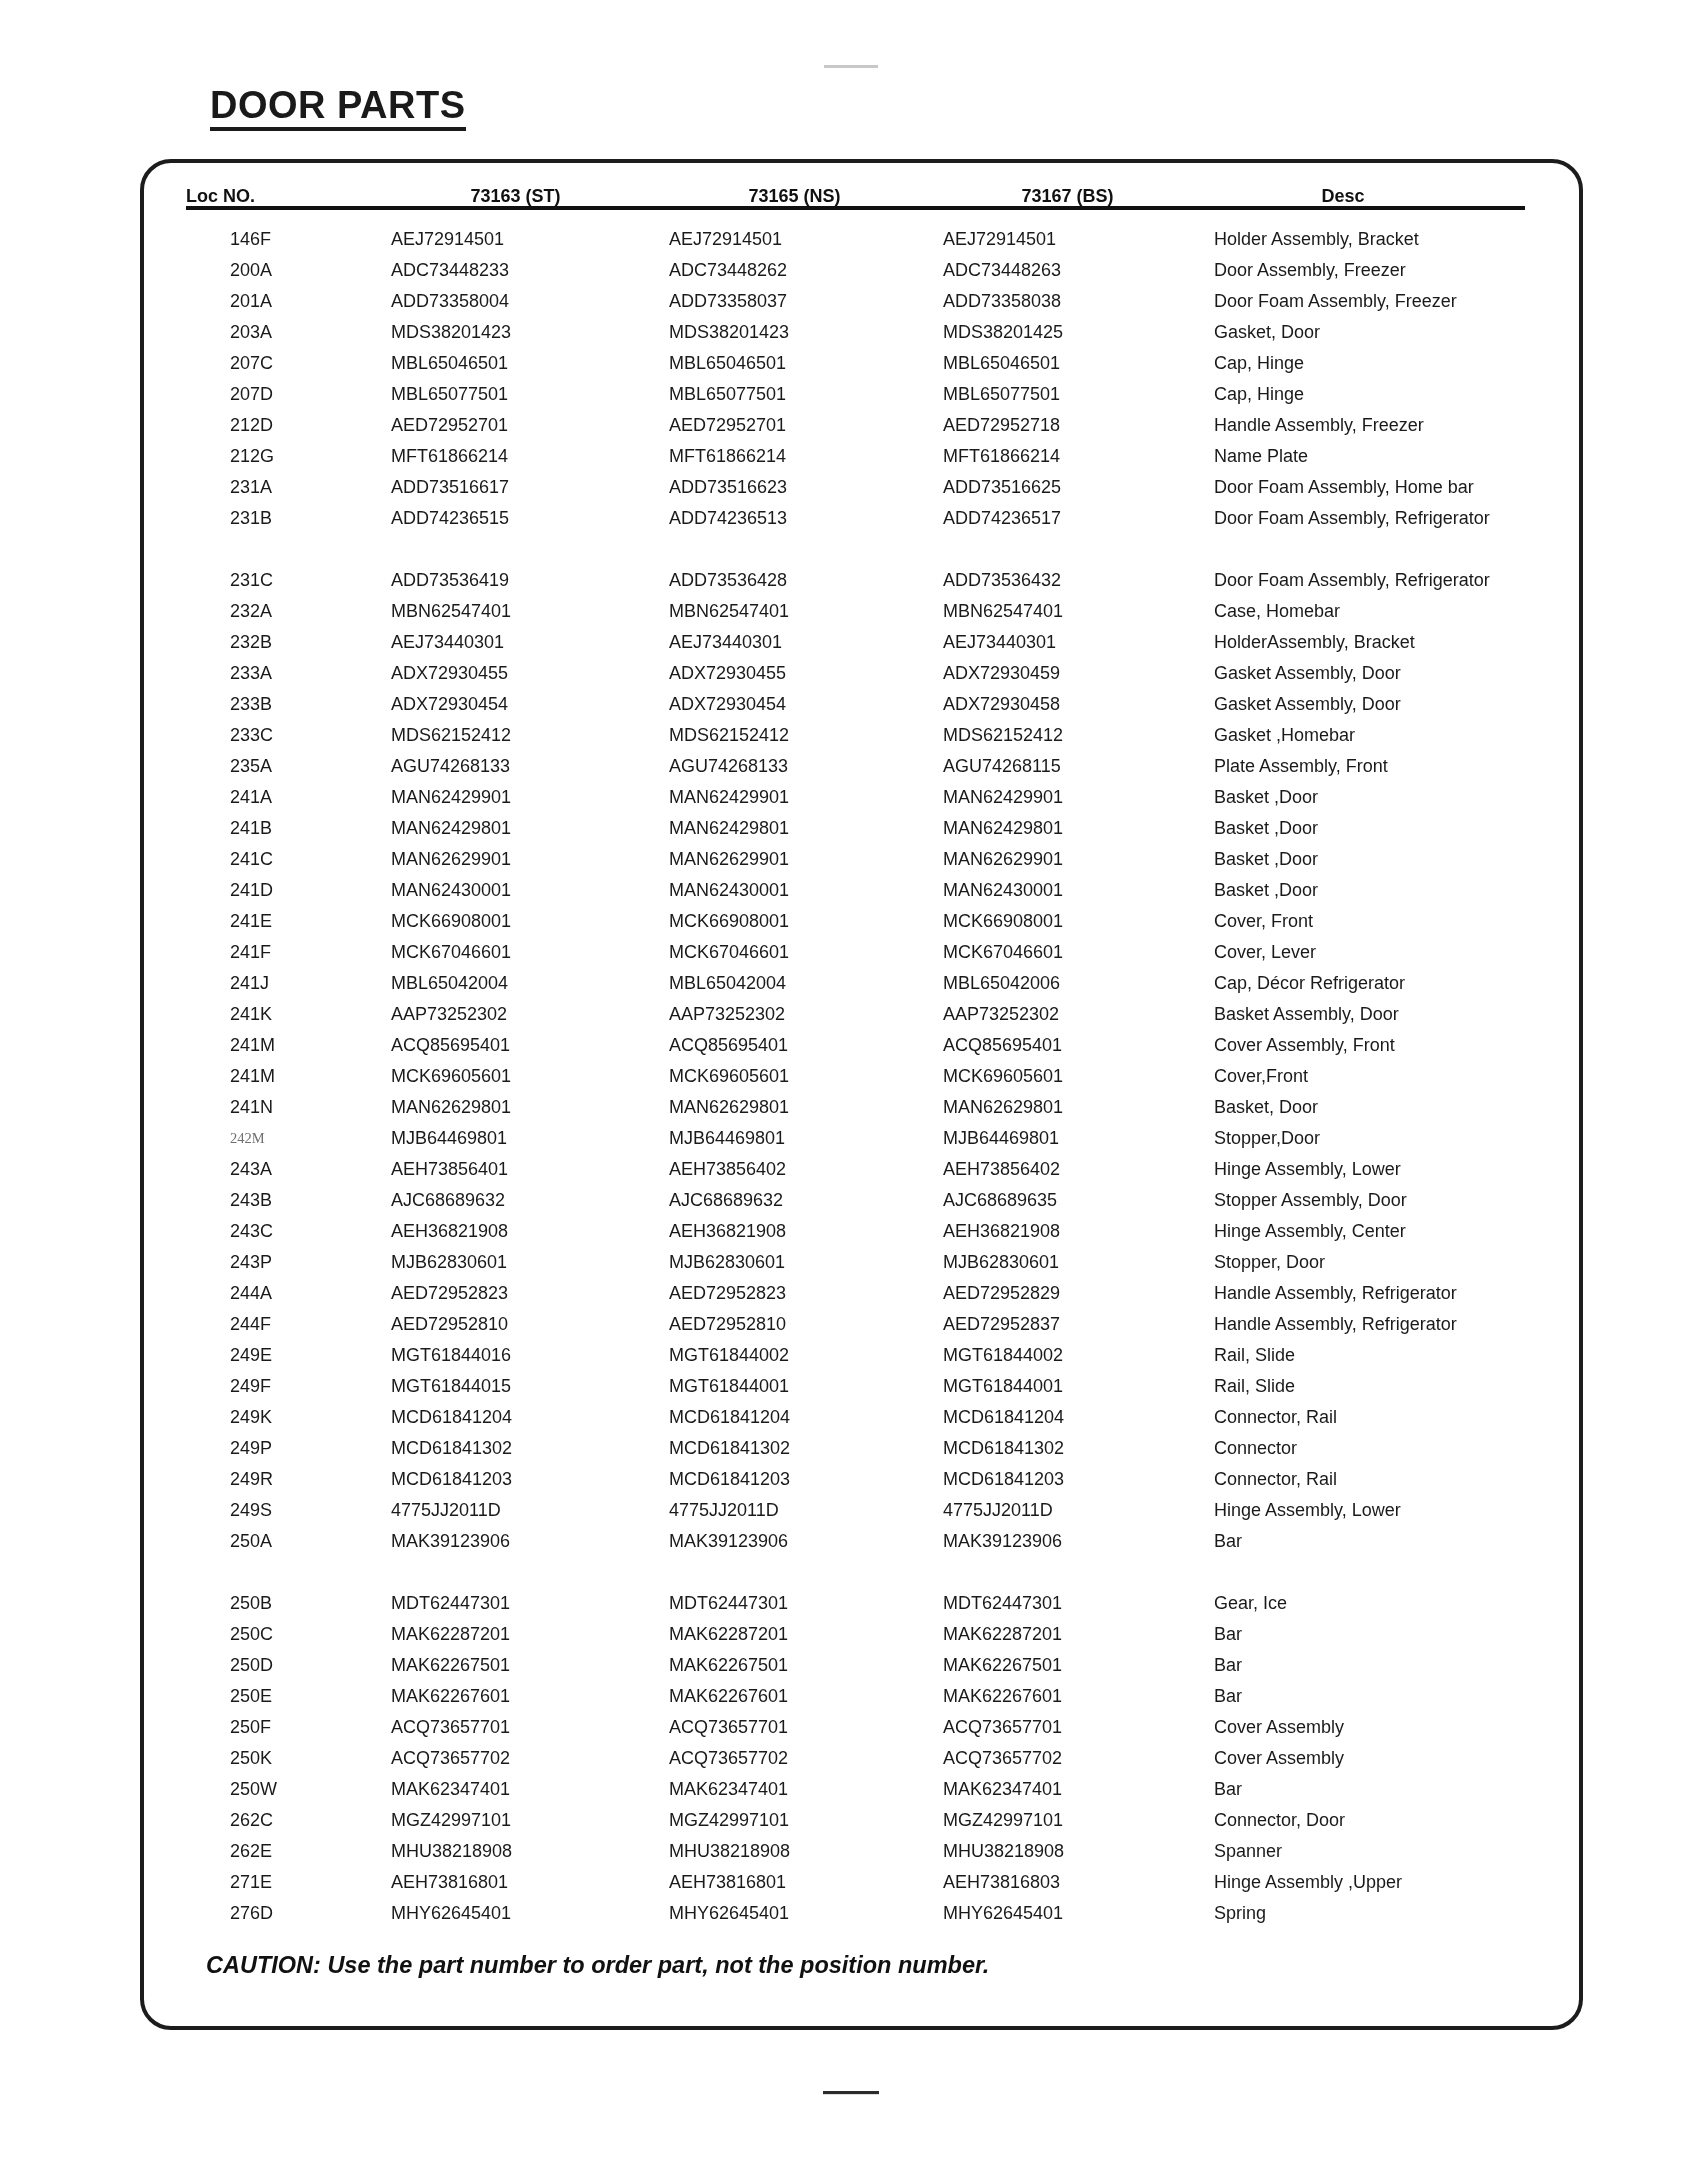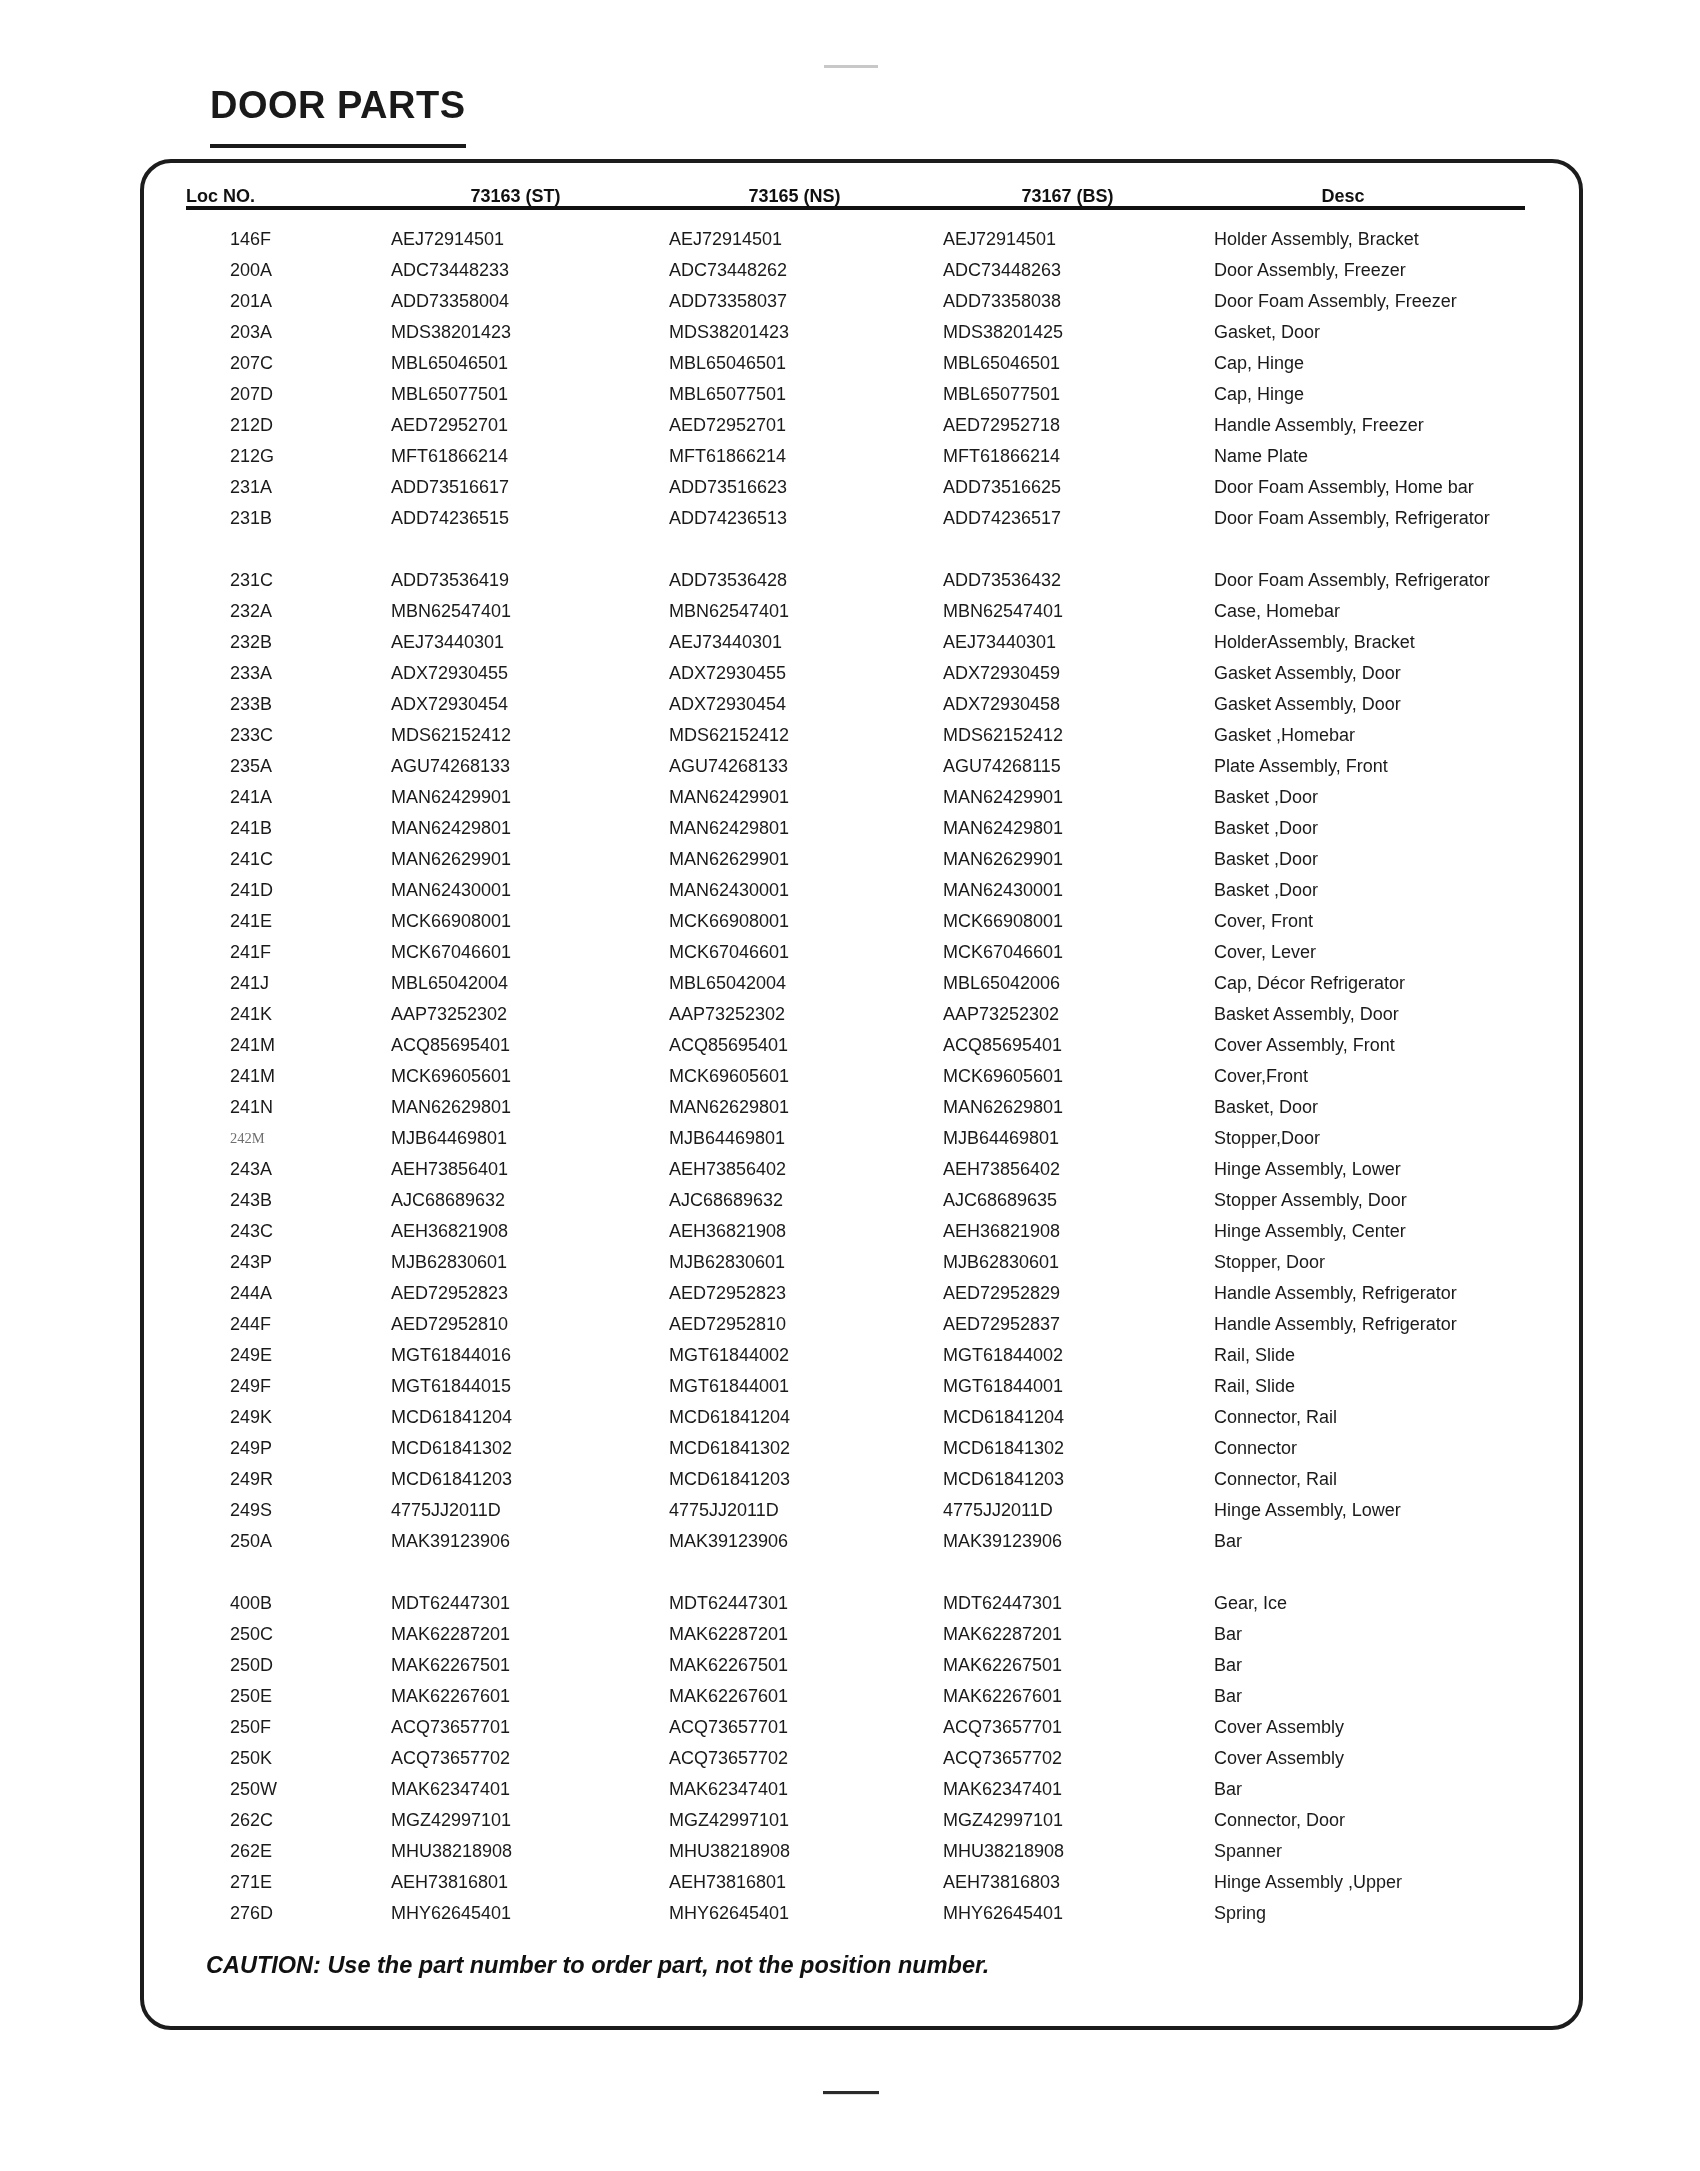--- a/index.html
+++ b/index.html
@@ -37,21 +37,21 @@
 
   
   .page-title {
     position: absolute;
     left: 210px;
     top: 86px;
     font-size: 38px;
     font-weight: bold;
     letter-spacing: 0.5px;
     color: #1a1a1a;
-    padding-bottom: 18px;
+    padding-bottom: 1px;
     border-bottom: 4.5px solid #1a1a1a;
     display: inline-block;
     line-height: 1.05;
   }
 
   
   .frame {
     position: absolute;
     left: 140px;
     top: 159px;
@@ -460,21 +460,21 @@
       </div>
       <div class="row">
         <div class="cell c-loc">250A</div>
         <div class="cell c-st">MAK39123906</div>
         <div class="cell c-ns">MAK39123906</div>
         <div class="cell c-bs">MAK39123906</div>
         <div class="cell c-desc">Bar</div>
       </div>
       <div class="row spacer"></div>
       <div class="row">
-        <div class="cell c-loc">400B</div>
+        <div class="cell c-loc">250B</div>
         <div class="cell c-st">MDT62447301</div>
         <div class="cell c-ns">MDT62447301</div>
         <div class="cell c-bs">MDT62447301</div>
         <div class="cell c-desc">Gear, Ice</div>
       </div>
       <div class="row">
         <div class="cell c-loc">250C</div>
         <div class="cell c-st">MAK62287201</div>
         <div class="cell c-ns">MAK62287201</div>
         <div class="cell c-bs">MAK62287201</div>

